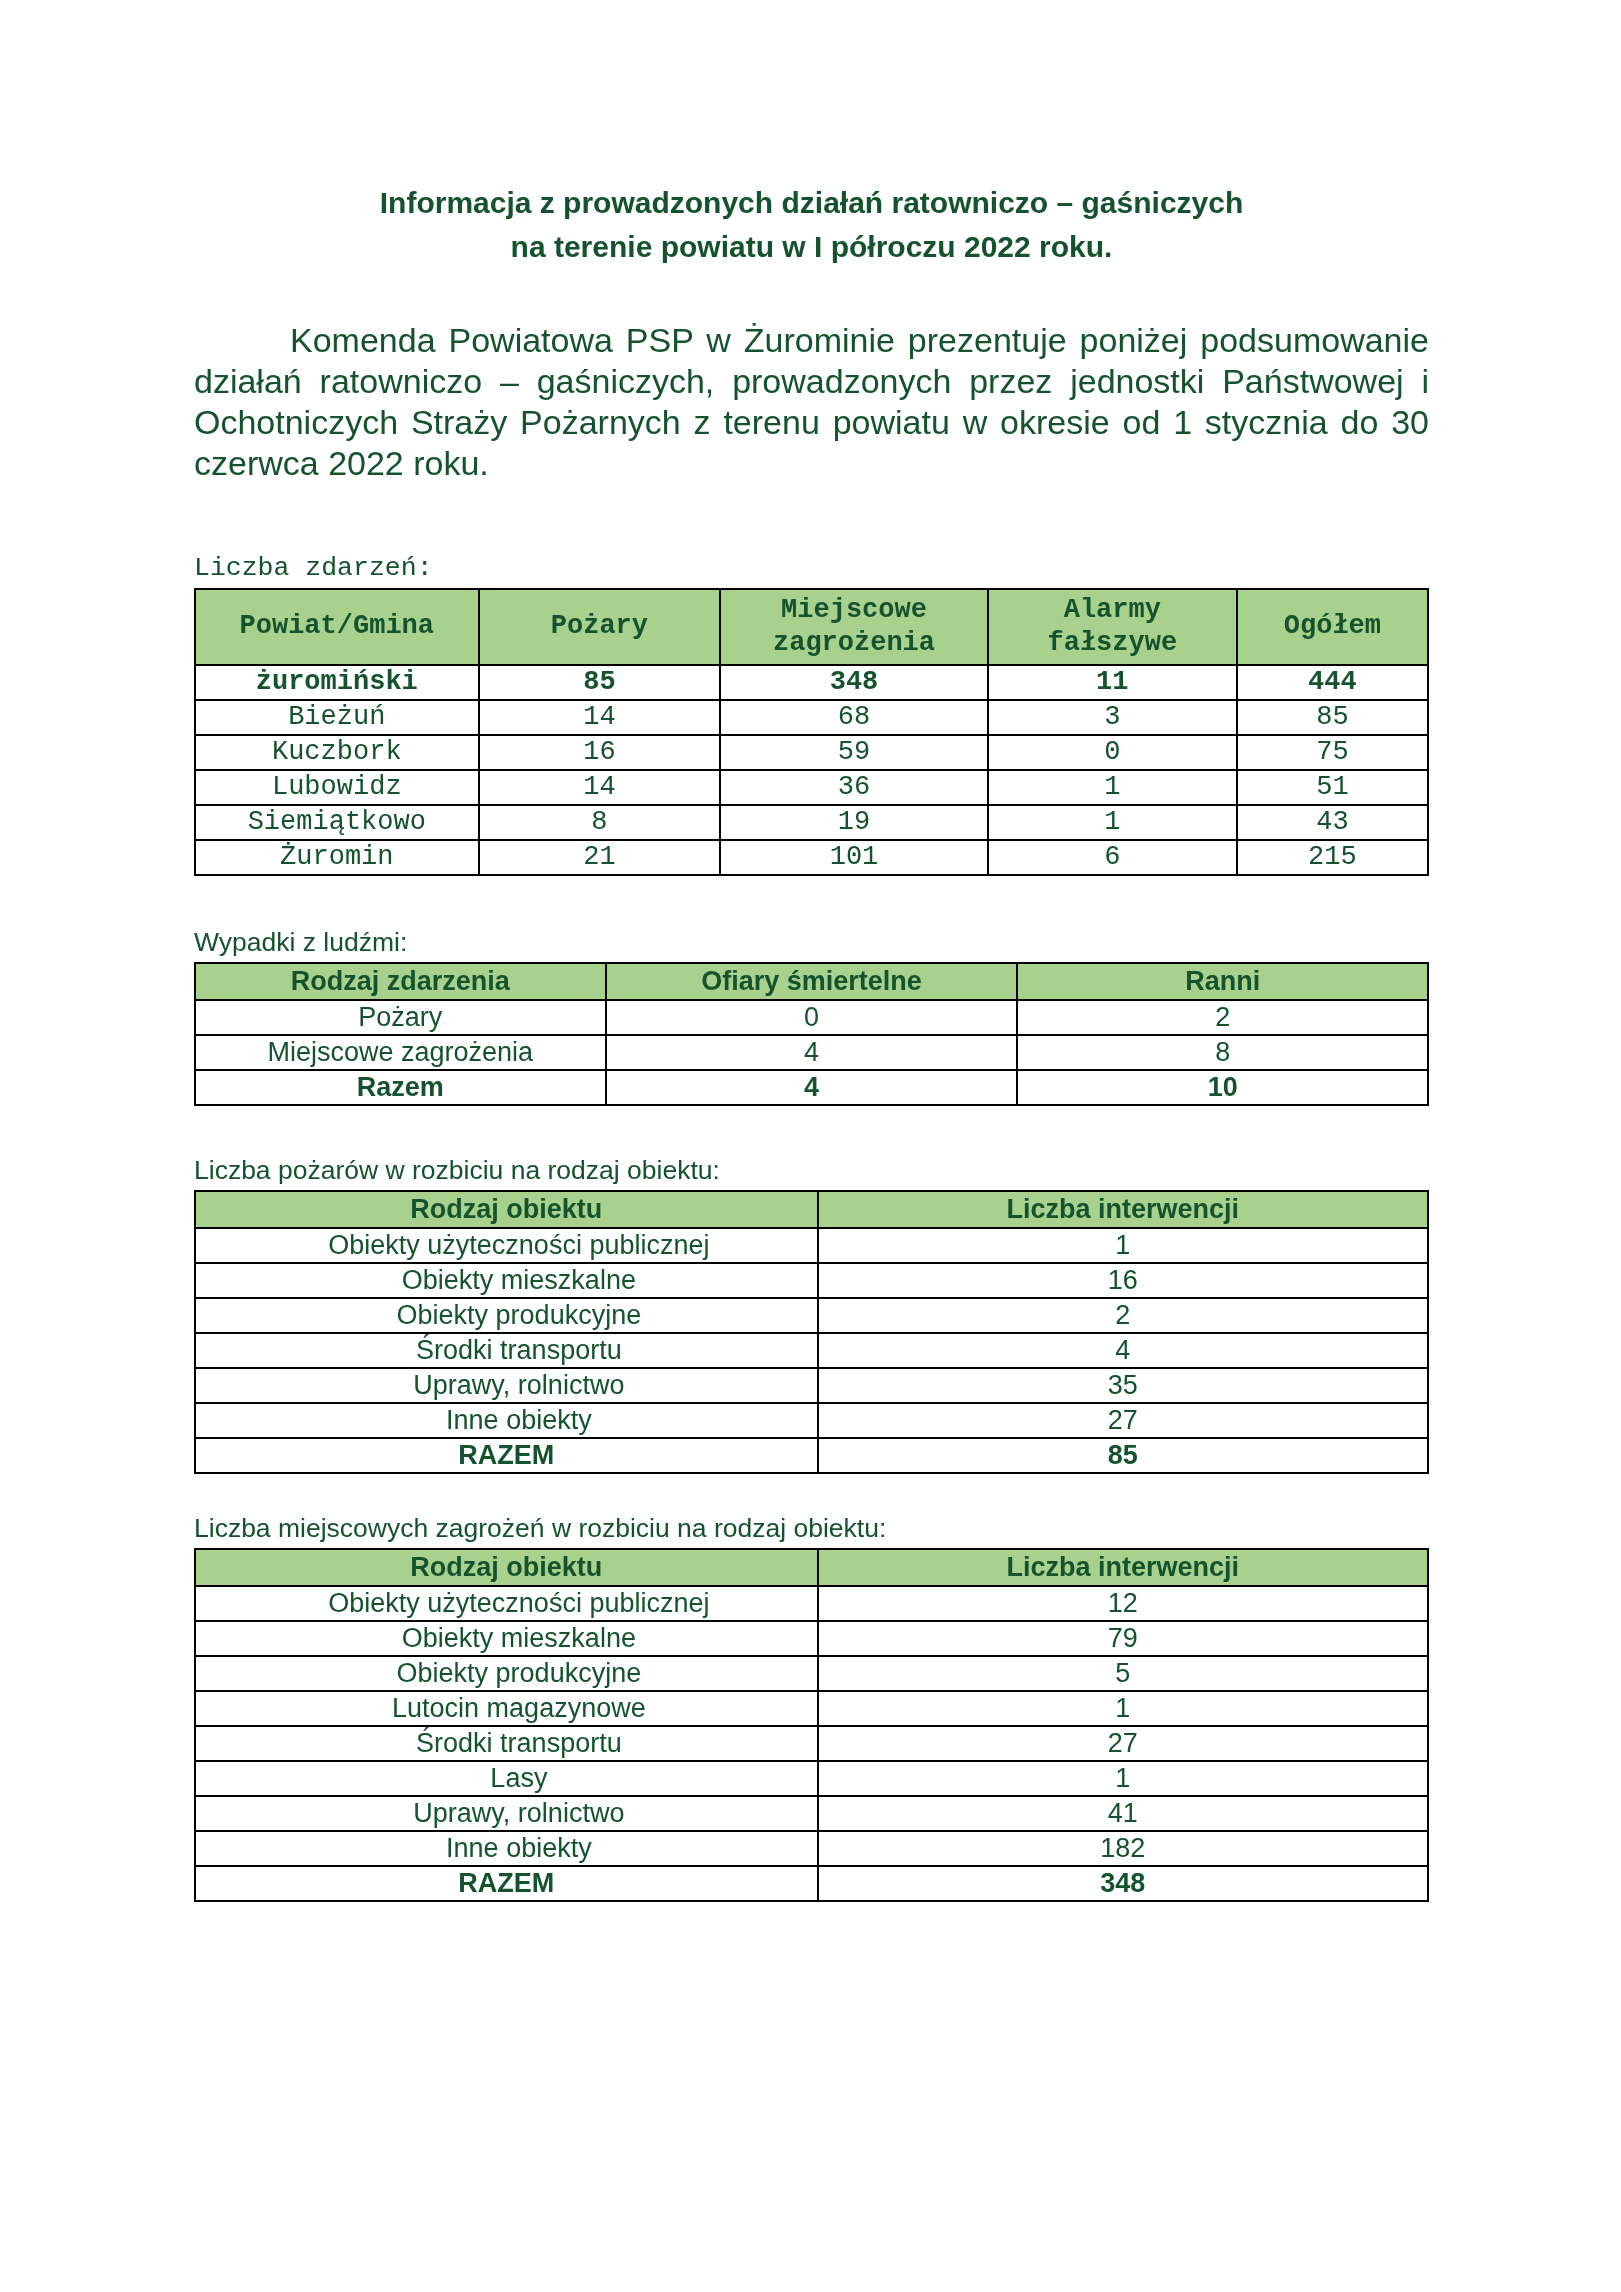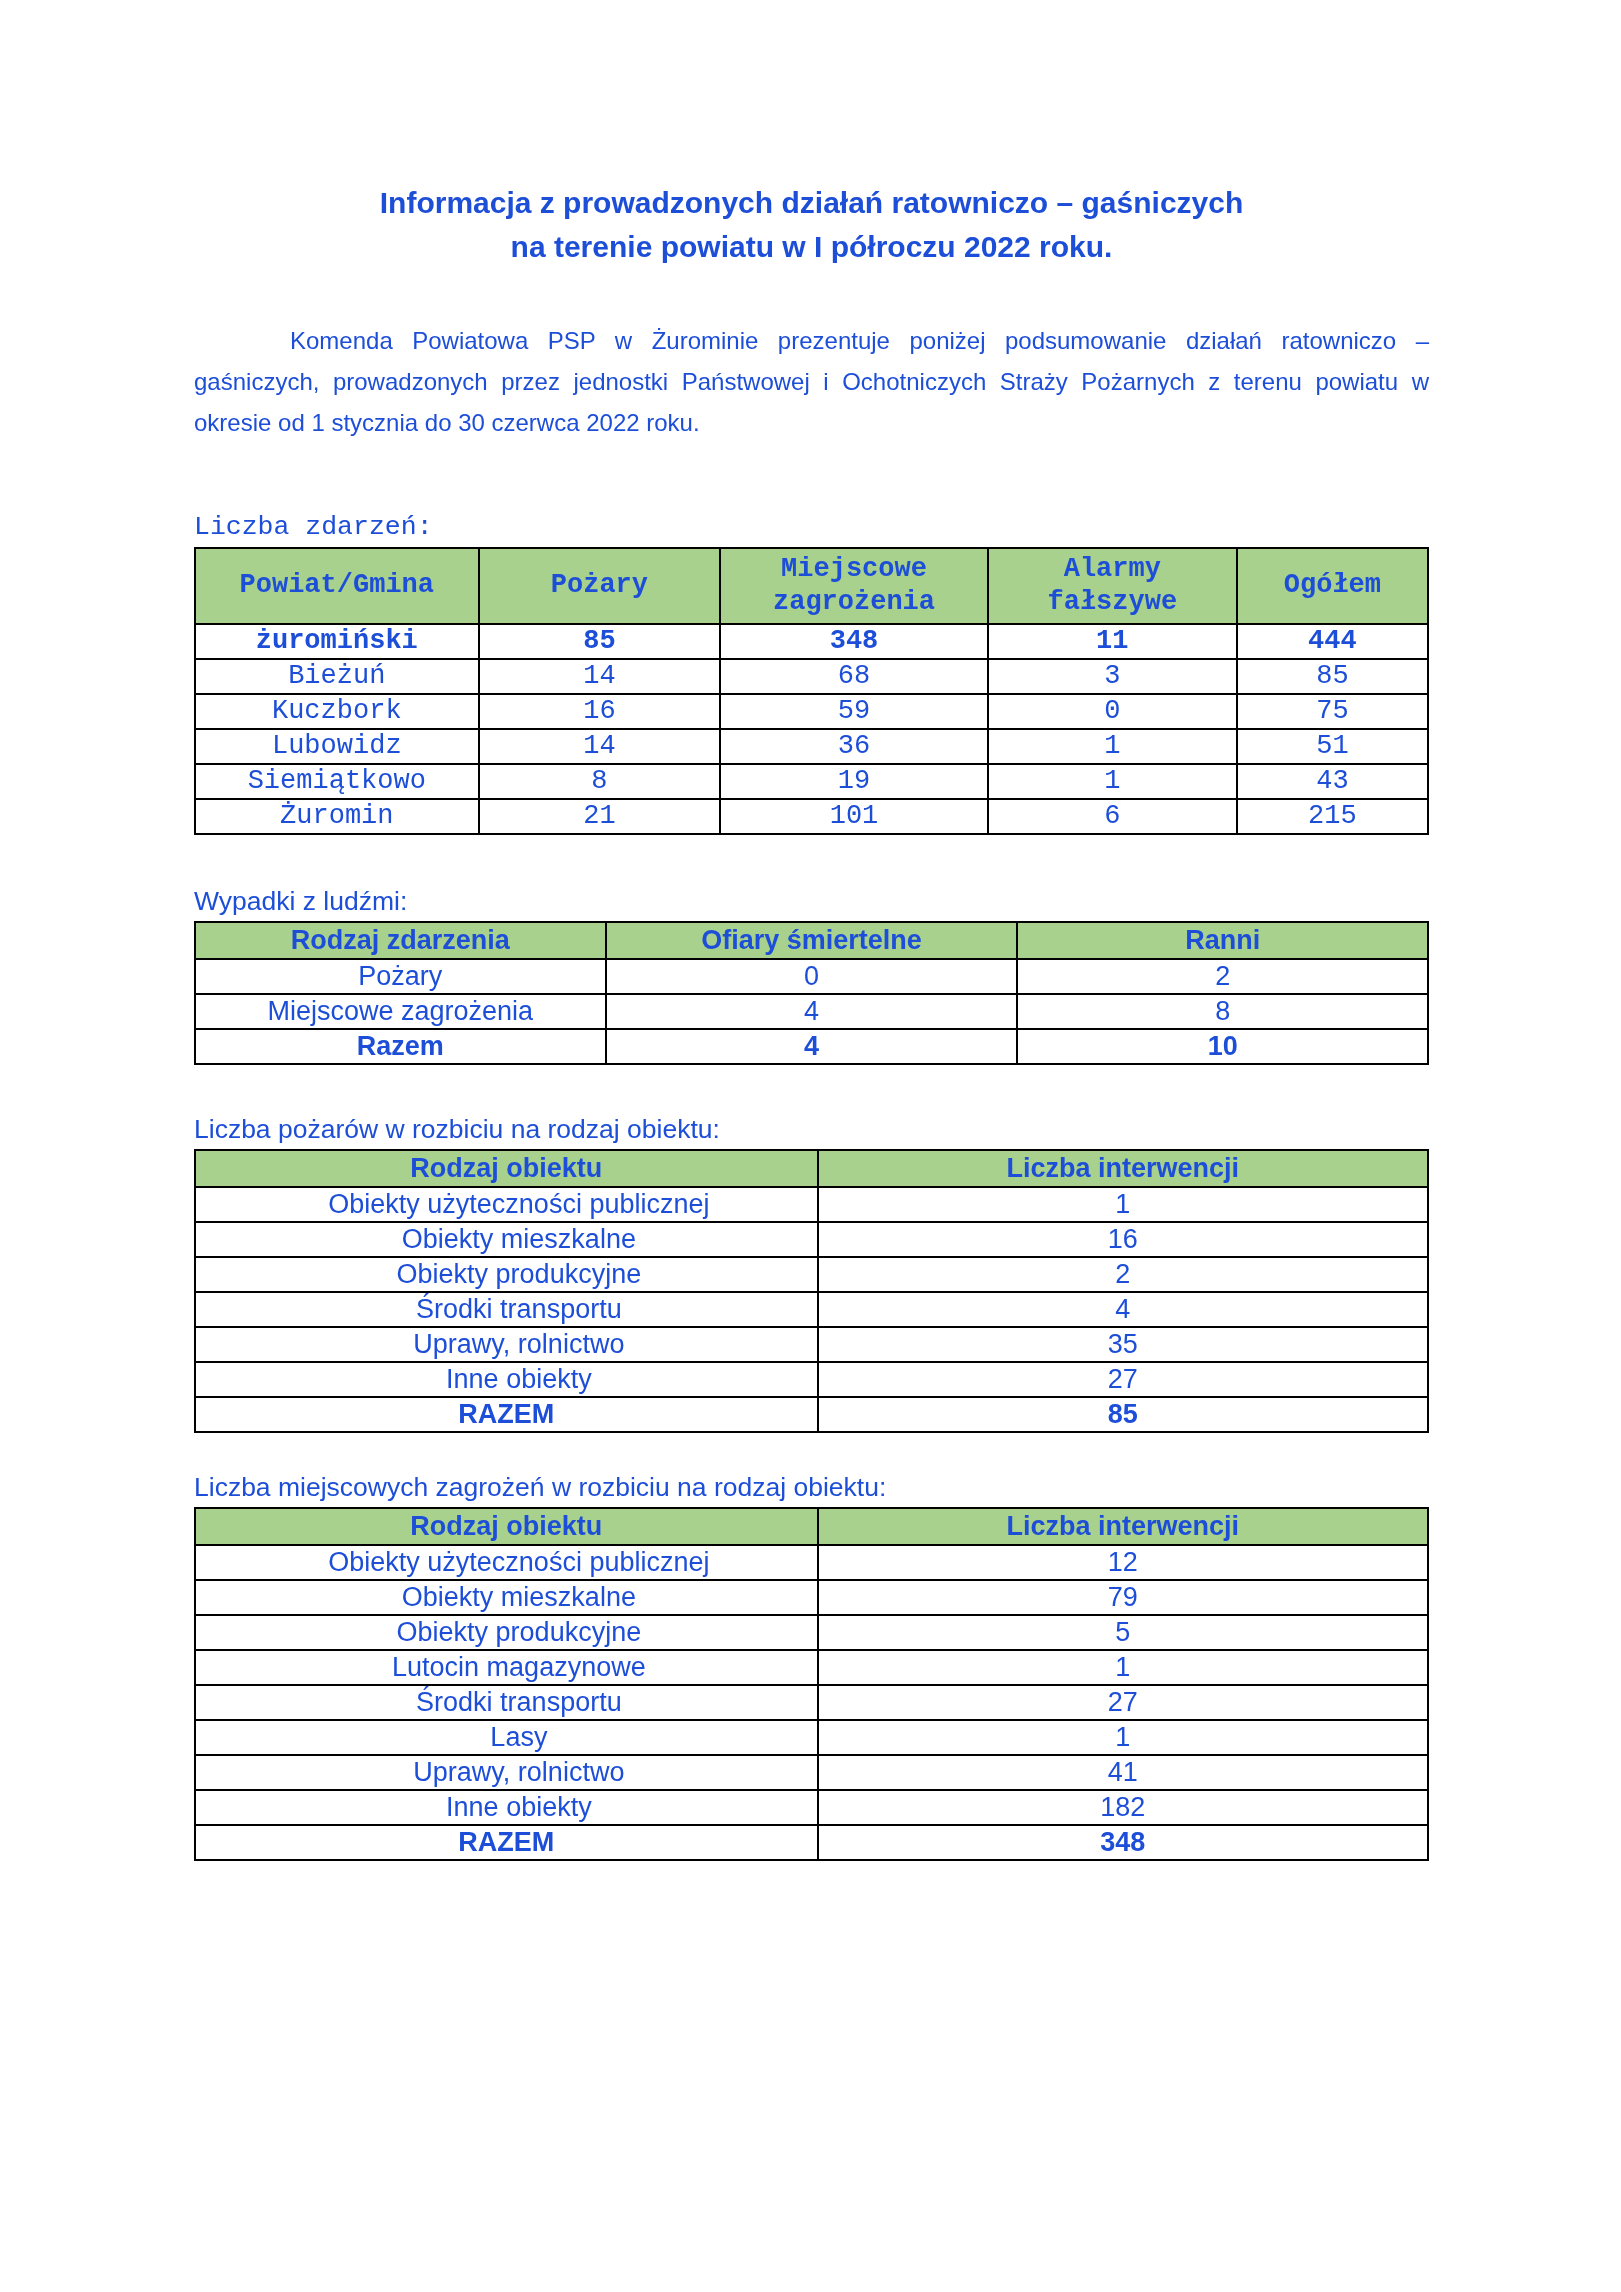--- a/index.html
+++ b/index.html
@@ -3,33 +3,33 @@
 <meta charset="utf-8">
 <style>
   html, body { margin: 0; padding: 0; background: #808080; }
   .page {
     position: relative;
     width: 1621px;
     height: 2293px;
     margin: 0 auto;
     background: #ffffff;
     font-family: "Liberation Sans", "DejaVu Sans", sans-serif;
-    color: #1d4ed8;
+    color: #14532d;
     box-sizing: border-box;
     padding: 181px 192px 0 194px;
   }
   .doc-title {
     text-align: center;
     font-weight: bold;
     font-size: 30px;
     line-height: 44px;
   }
   .doc-paragraph {
     margin-top: 51px;
-    font-size: 24px;
+    font-size: 34px;
     line-height: 41px;
     text-align: justify;
     text-indent: 96px;
   }
   .section-label {
     font-size: 26.5px;
     line-height: 31px;
     margin-bottom: 3.9px;
   }
   .sec-1 { margin-top: 69px; font-family: Liberation Mono, monospace; }

